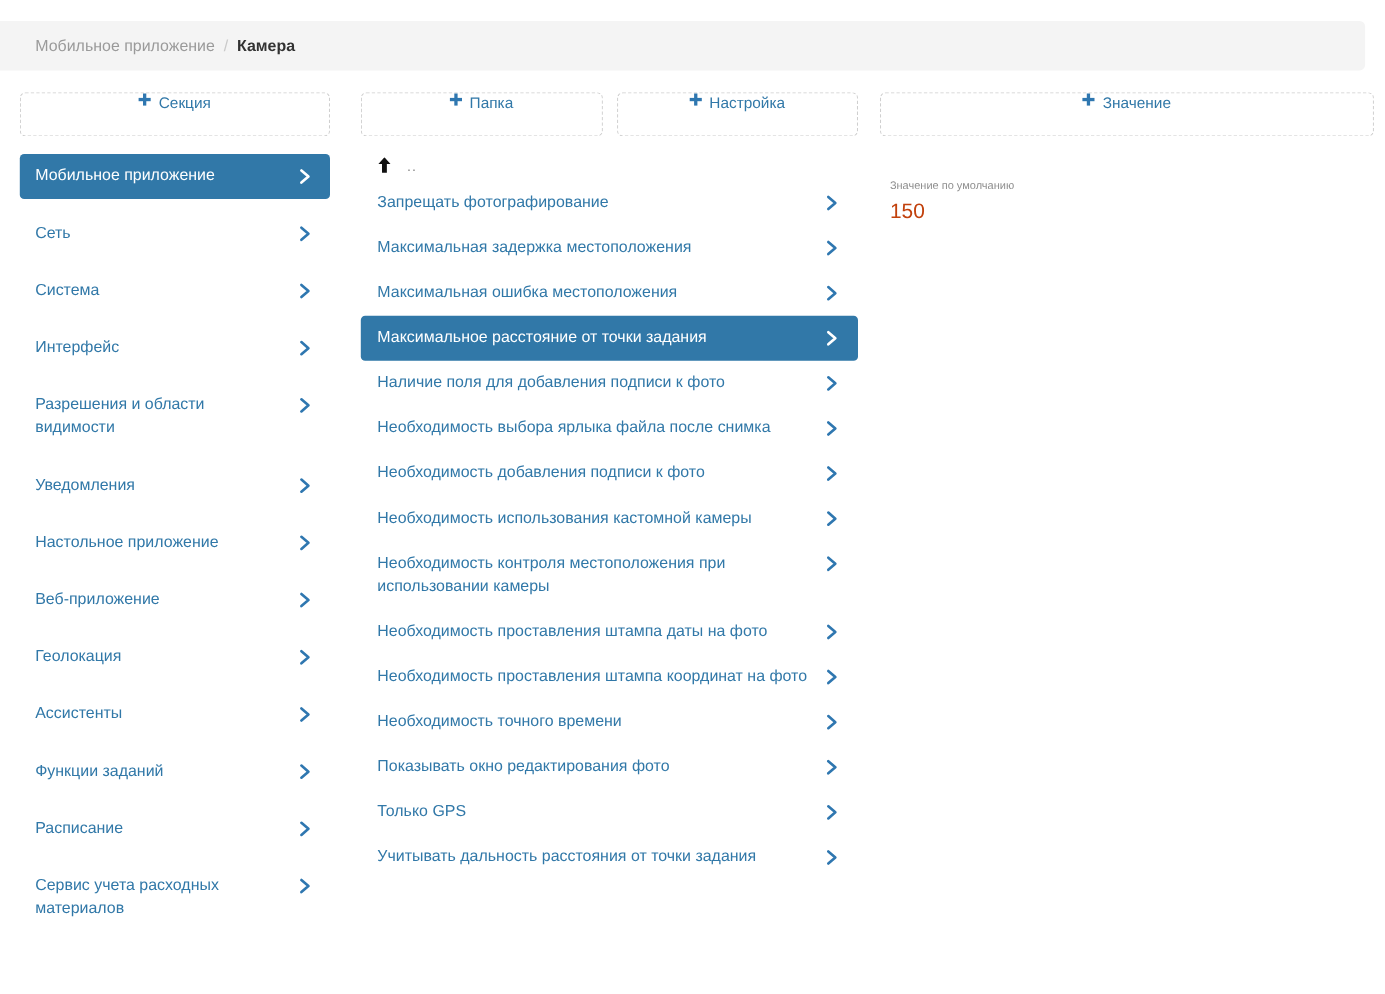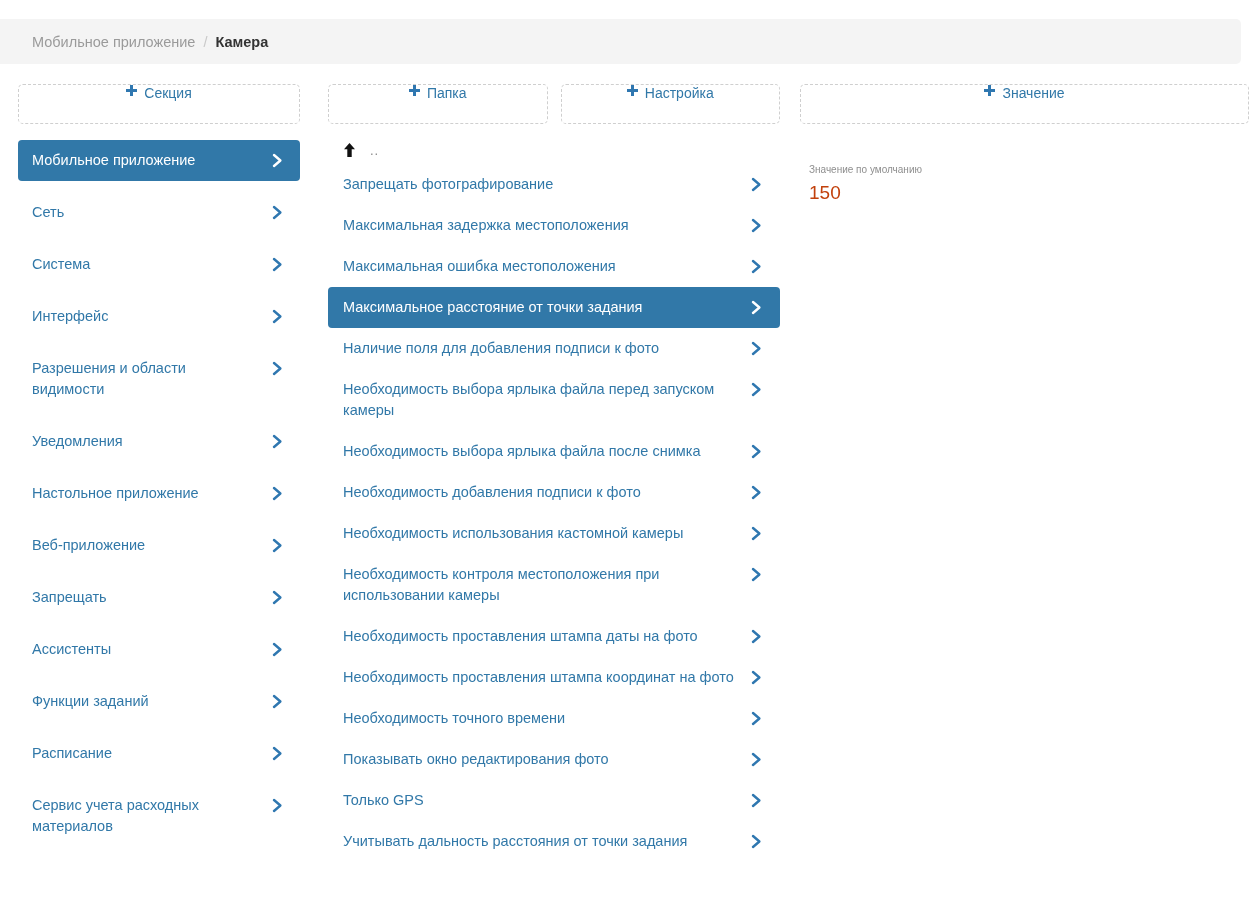--- a/index.html
+++ b/index.html
@@ -193,21 +193,21 @@
           </div>
           <div class="list-item">
             <span class="label">Веб-приложение</span>
             <span class="chev">
               <svg width="11" height="15" viewBox="0 0 11 15">
                 <path d="M2 2 L8.4 7.5 L2 13"></path>
               </svg>
             </span>
           </div>
           <div class="list-item">
-            <span class="label">Запрещать</span>
+            <span class="label">Геолокация</span>
             <span class="chev">
               <svg width="11" height="15" viewBox="0 0 11 15">
                 <path d="M2 2 L8.4 7.5 L2 13"></path>
               </svg>
             </span>
           </div>
           <div class="list-item">
             <span class="label">Ассистенты</span>
             <span class="chev">
               <svg width="11" height="15" viewBox="0 0 11 15">
@@ -291,28 +291,20 @@
             <div class="list-item selected">
               <span class="label">Максимальное расстояние от точки задания</span>
               <span class="chev">
                 <svg width="11" height="15" viewBox="0 0 11 15">
                   <path d="M2 2 L8.4 7.5 L2 13"></path>
                 </svg>
               </span>
             </div>
             <div class="list-item">
               <span class="label">Наличие поля для добавления подписи к фото</span>
-              <span class="chev">
-                <svg width="11" height="15" viewBox="0 0 11 15">
-                  <path d="M2 2 L8.4 7.5 L2 13"></path>
-                </svg>
-              </span>
-            </div>
-            <div class="list-item">
-              <span class="label">Необходимость выбора ярлыка файла перед запуском камеры</span>
               <span class="chev">
                 <svg width="11" height="15" viewBox="0 0 11 15">
                   <path d="M2 2 L8.4 7.5 L2 13"></path>
                 </svg>
               </span>
             </div>
             <div class="list-item">
               <span class="label">Необходимость выбора ярлыка файла после снимка</span>
               <span class="chev">
                 <svg width="11" height="15" viewBox="0 0 11 15">

